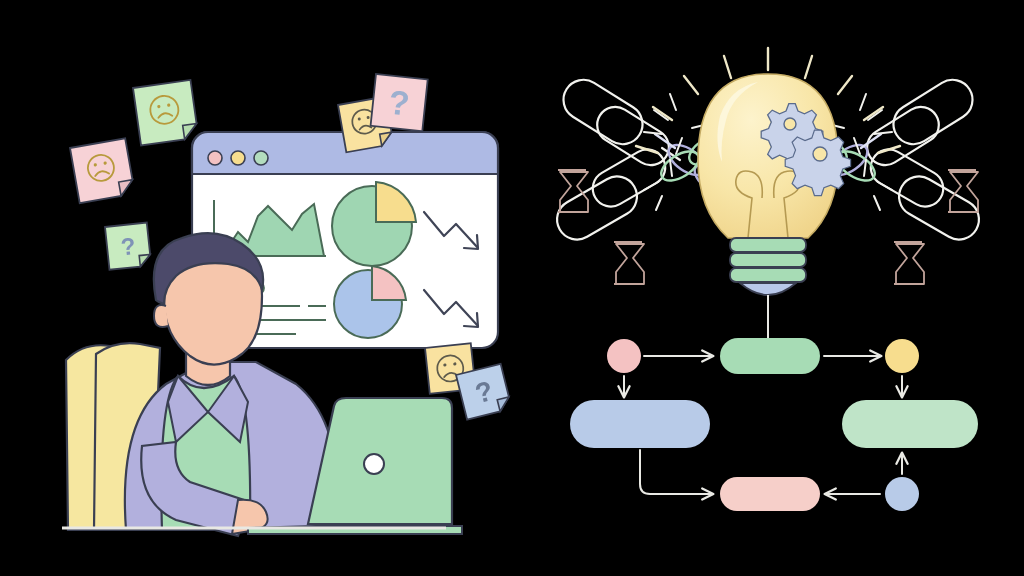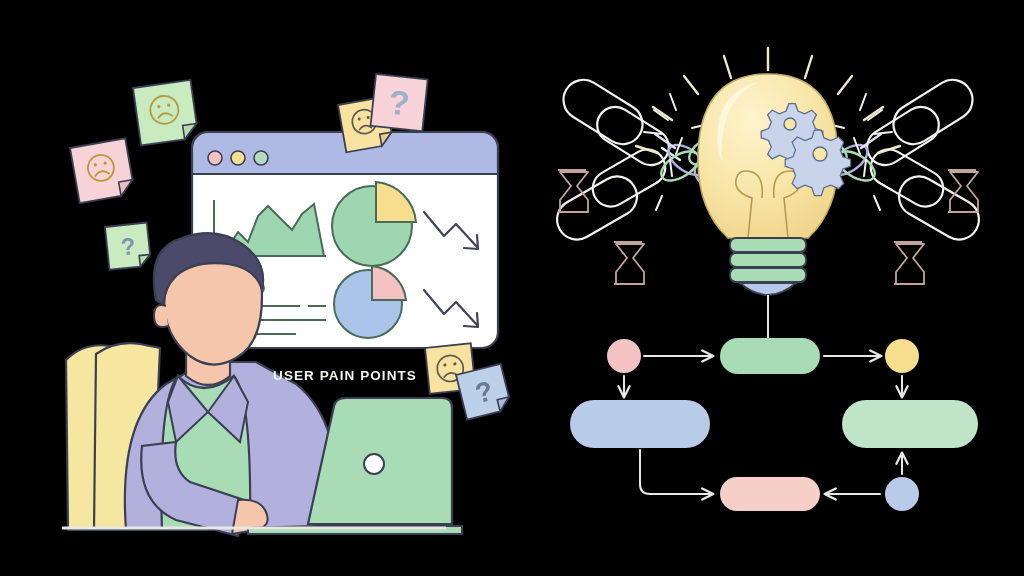--- a/index.html
+++ b/index.html
@@ -183,21 +183,20 @@
         <path d="M16,31 q7,-7 14,0" fill="none" stroke="#5e5b4c" stroke-width="1.7" stroke-linecap="round"></path>
       </g>
 
       <g transform="translate(456,375) rotate(-14)">
         <path d="M0,0 h46 v34 l-12,12 h-34 z" fill="#bcd0ea" stroke="#3a3f52" stroke-width="1.8"></path>
         <path d="M34,46 l0,-12 h12 z" fill="#a6bcd9" stroke="#3a3f52" stroke-width="1.6"></path>
         <text x="23" y="33" text-anchor="middle" font-family="Liberation Sans, sans-serif" font-size="28" font-weight="bold" fill="#6a7a95">?</text>
       </g>
     </svg>
 
-    <div class="cap-label" id="user-pain-points-label">USER PAIN POINTS</div>
   </div>
 
   <div class="half" id="right-half">
 
     <svg class="layer" viewBox="0 0 512 576">
       <defs>
         <radialGradient id="bulbGrad" cx="38%" cy="28%" r="78%">
           <stop offset="0%" stop-color="#fdf3cc"></stop>
           <stop offset="58%" stop-color="#f8e6a8"></stop>
           <stop offset="100%" stop-color="#f0d58c"></stop>

